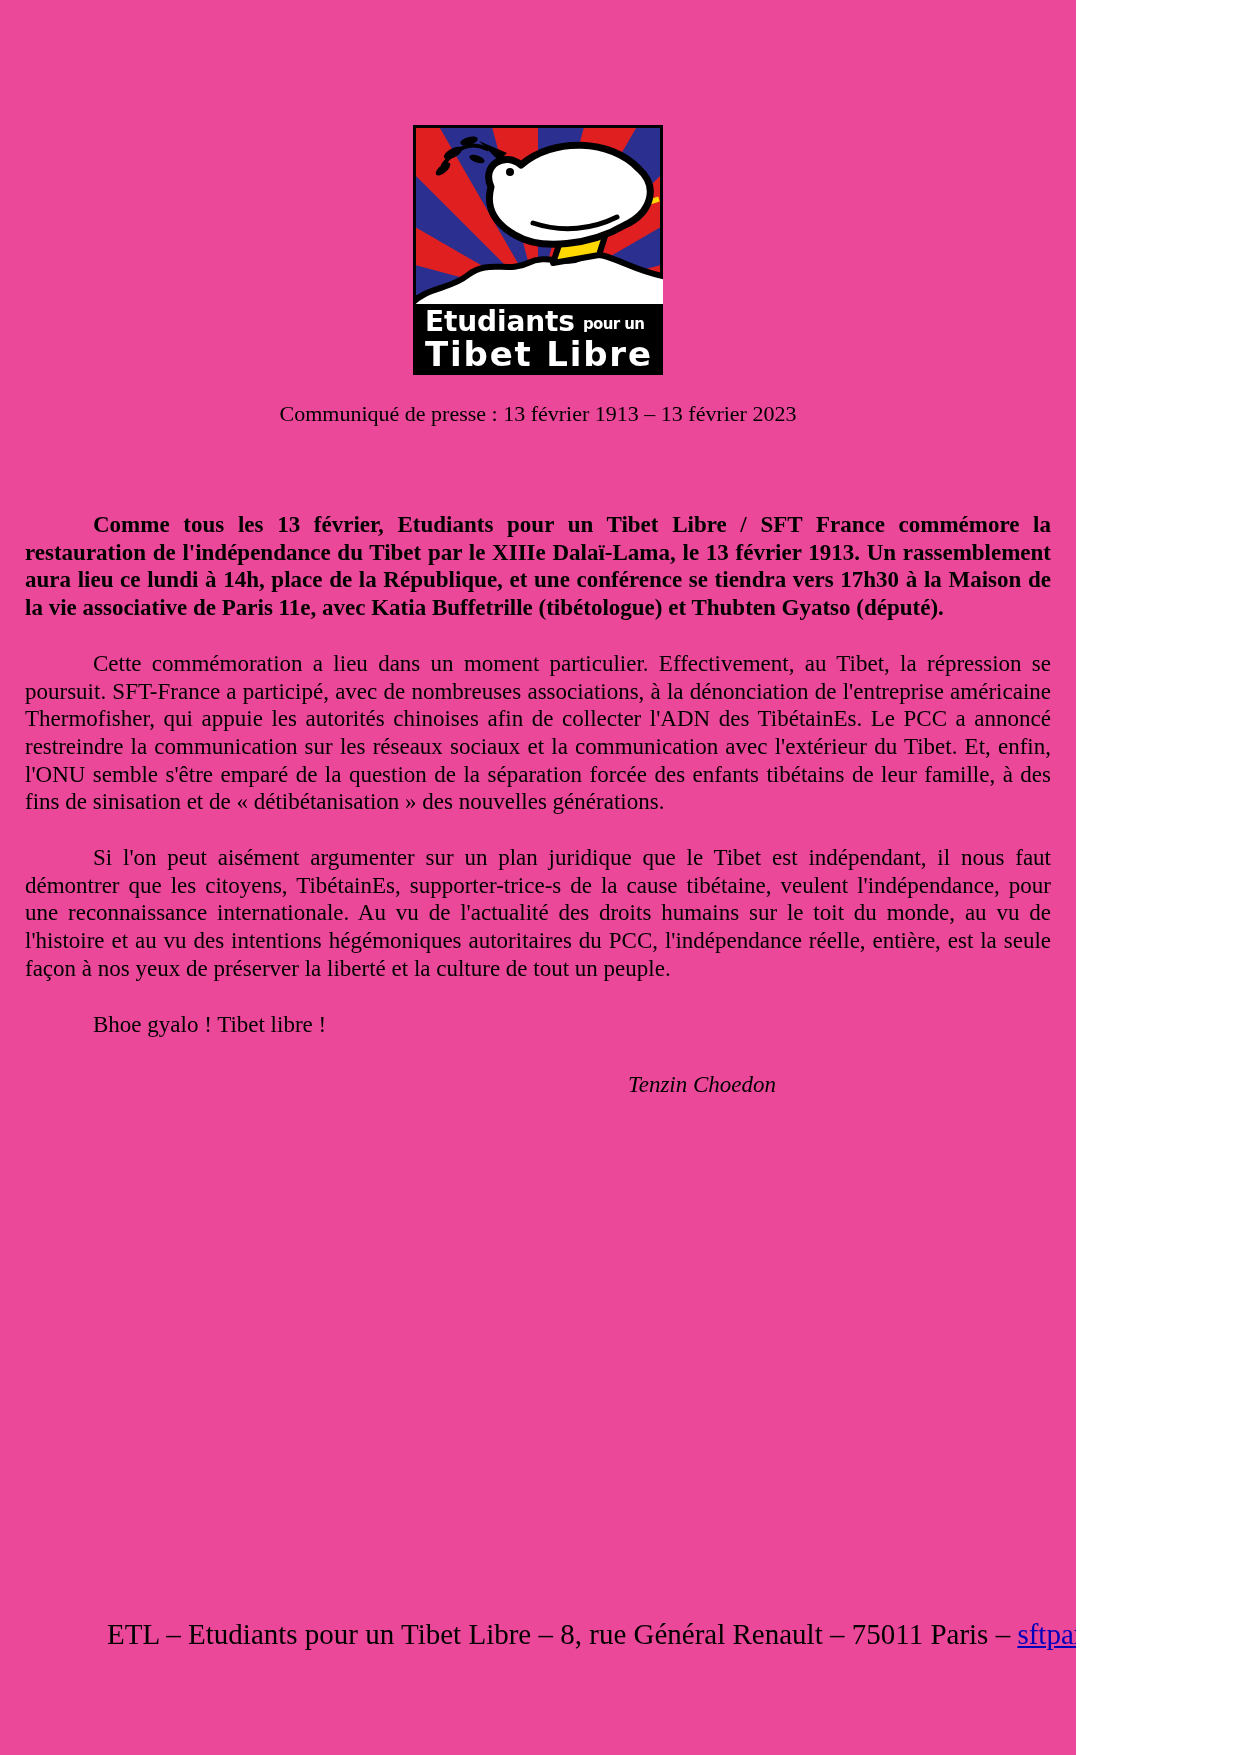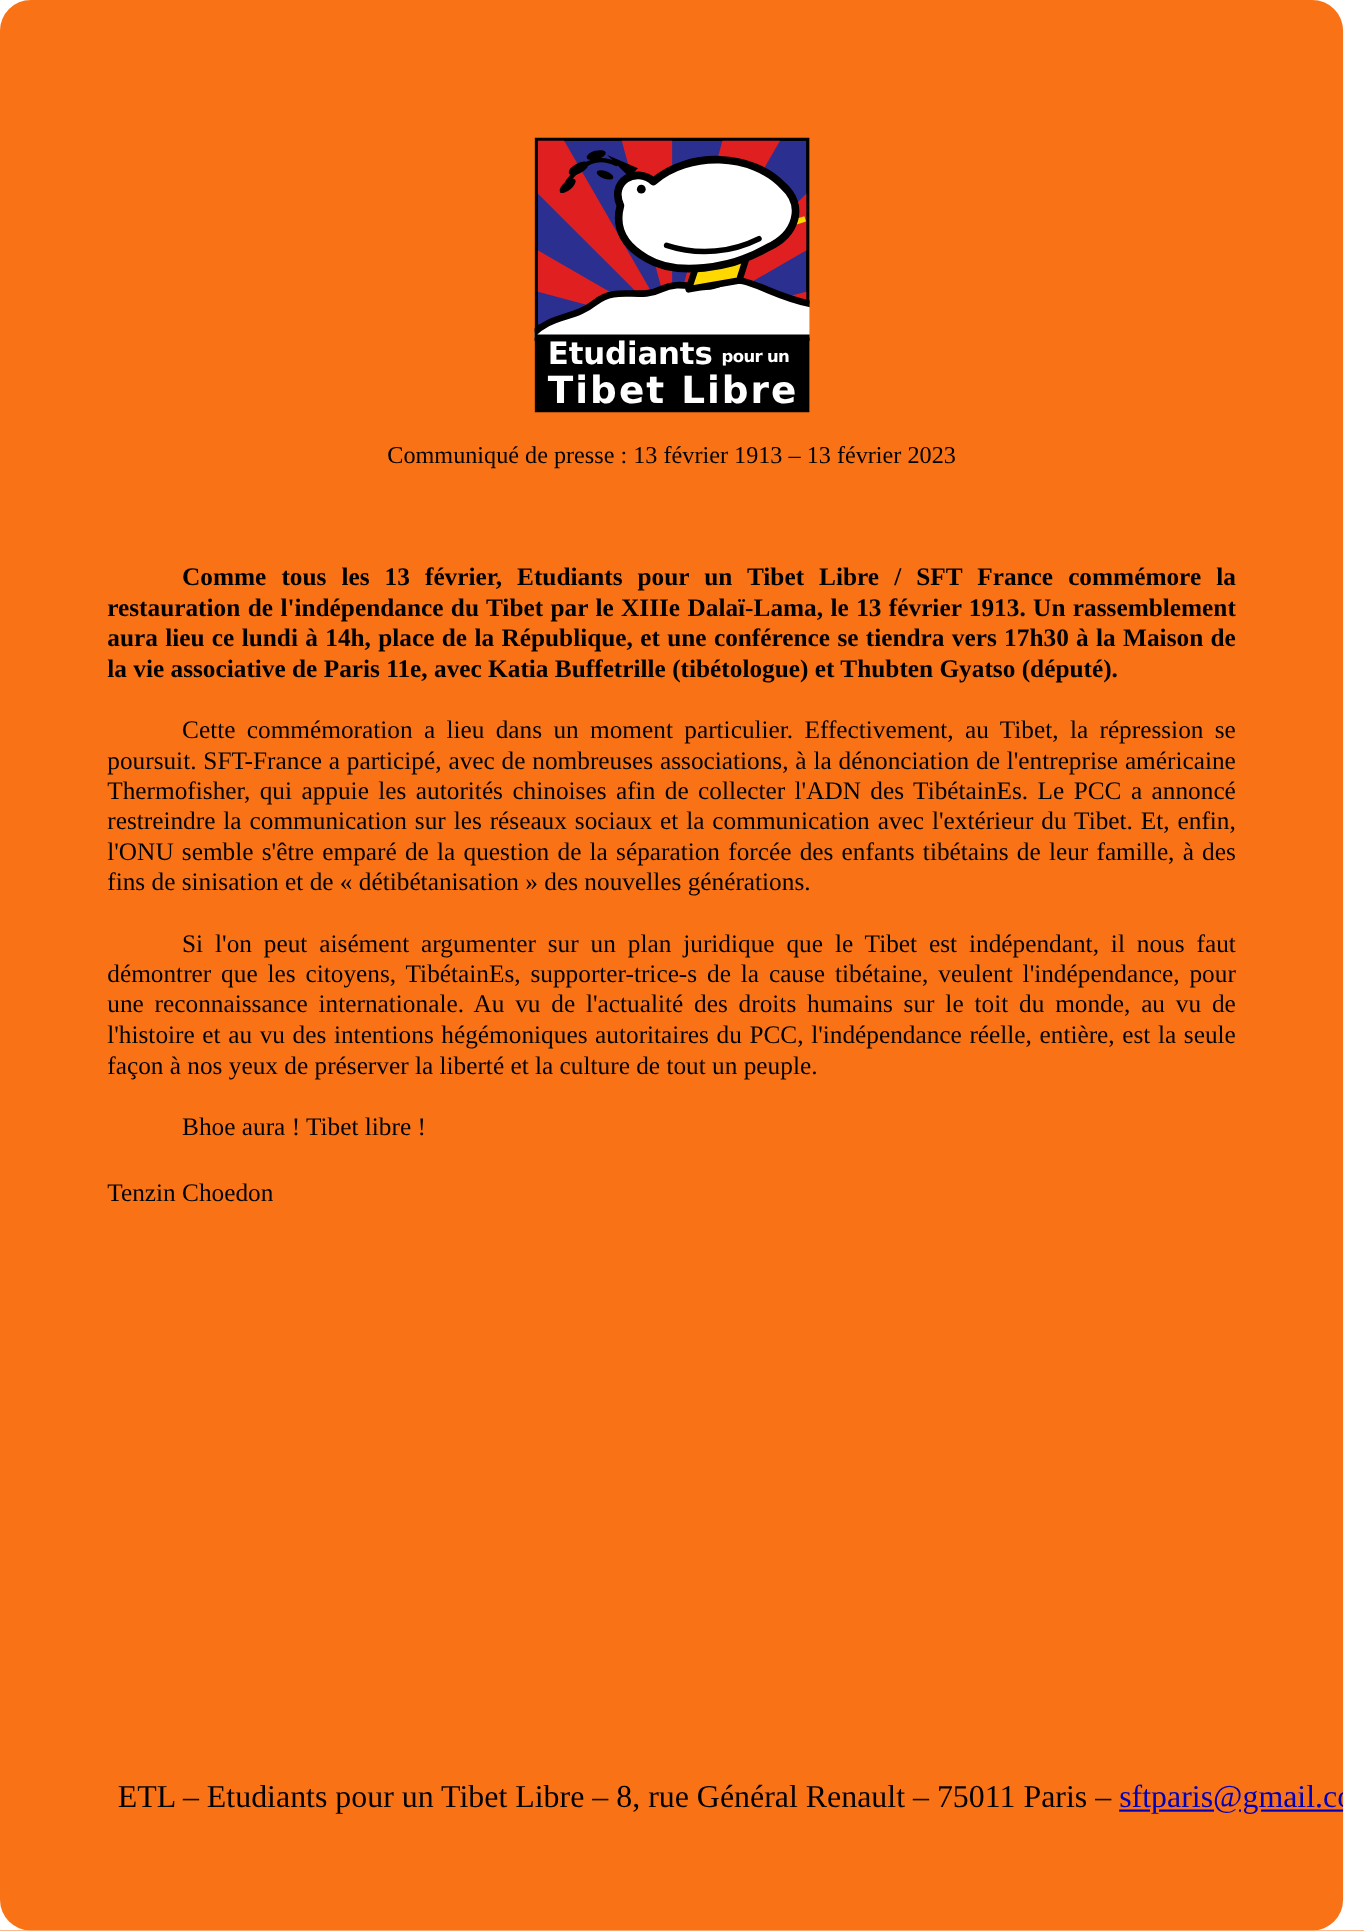--- a/index.html
+++ b/index.html
@@ -4,24 +4,23 @@
 <style>
   html,body { margin:0; padding:0; }
   body {
     width:1240px; height:1755px;
     background:#ffffff;
     font-family:"Liberation Serif", serif;
     color:#000;
   }
   .page {
     position:relative;
-    width:1221px; height:1755px;
-    background:#f97316;
+    width:1076px; height:1755px;
+    background:#ec4899;
     overflow:hidden;
-    border-radius:28px;
   }
   .logo {
     display:block;
     margin:125px auto 0 auto;
   }
   .title-block {
     margin-top:20px;
     text-align:center;
     font-size:22px;
     line-height:38px;
@@ -34,23 +33,25 @@
     text-align:justify;
   }
   .content p { margin:0 0 28px 0; text-indent:68px; }
   .para-first { margin-top:78px !important;font-weight:bold; }
   .slogan {
     text-align:left !important;
     margin:6px 0 0 0 !important;
   }
   .signature {
     margin-top:32px;
+    margin-left:603px;
     font-size:23px;
     line-height:29px;
     text-align:left;
+    font-style:italic;
   }
   .footer {
     position:absolute;
     left:107px; top:1618px;
     width:1026px;
     font-size:29px;
     text-align:center;
     white-space:nowrap;
   }
   .footer a { color:#0000bb; text-decoration:underline; }
@@ -108,21 +109,21 @@
   </svg>
 
   <div class="title-block">
     <div>Communiqué de presse : 13 février 1913 – 13 février 2023</div>
   </div>
 
   <div class="content">
     <p class="para-first">Comme tous les 13 février, Etudiants pour un Tibet Libre / SFT France commémore la restauration de l'indépendance du Tibet par le XIIIe Dalaï-Lama, le 13 février 1913. Un rassemblement aura lieu ce lundi à 14h, place de la République, et une conférence se tiendra vers 17h30 à la Maison de la vie associative de Paris 11e, avec Katia Buffetrille (tibétologue) et Thubten Gyatso (député).</p>
     <p>Cette commémoration a lieu dans un moment particulier. Effectivement, au Tibet, la répression se poursuit. SFT-France a participé, avec de nombreuses associations, à la dénonciation de l'entreprise américaine Thermofisher, qui appuie les autorités chinoises afin de collecter l'ADN des TibétainEs. Le PCC a annoncé restreindre la communication sur les réseaux sociaux et la communication avec l'extérieur du Tibet. Et, enfin, l'ONU semble s'être emparé de la question de la séparation forcée des enfants tibétains de leur famille, à des fins de sinisation et de « détibétanisation » des nouvelles générations.</p>
     <p>Si l'on peut aisément argumenter sur un plan juridique que le Tibet est indépendant, il nous faut démontrer que les citoyens, TibétainEs, supporter-trice-s de la cause tibétaine, veulent l'indépendance, pour une reconnaissance internationale. Au vu de l'actualité des droits humains sur le toit du monde, au vu de l'histoire et au vu des intentions hégémoniques autoritaires du PCC, l'indépendance réelle, entière, est la seule façon à nos yeux de préserver la liberté et la culture de tout un peuple.</p>
-    <p class="slogan">Bhoe aura ! Tibet libre !</p>
+    <p class="slogan">Bhoe gyalo ! Tibet libre !</p>
 
     <div class="signature">
       <div>Tenzin Choedon</div>
     </div>
   </div>
 
   <div class="footer">
     <span>ETL – Etudiants pour un Tibet Libre – 8, rue Général Renault – 75011 Paris – </span><a href="#">sftparis@gmail.com</a>
   </div>
 

